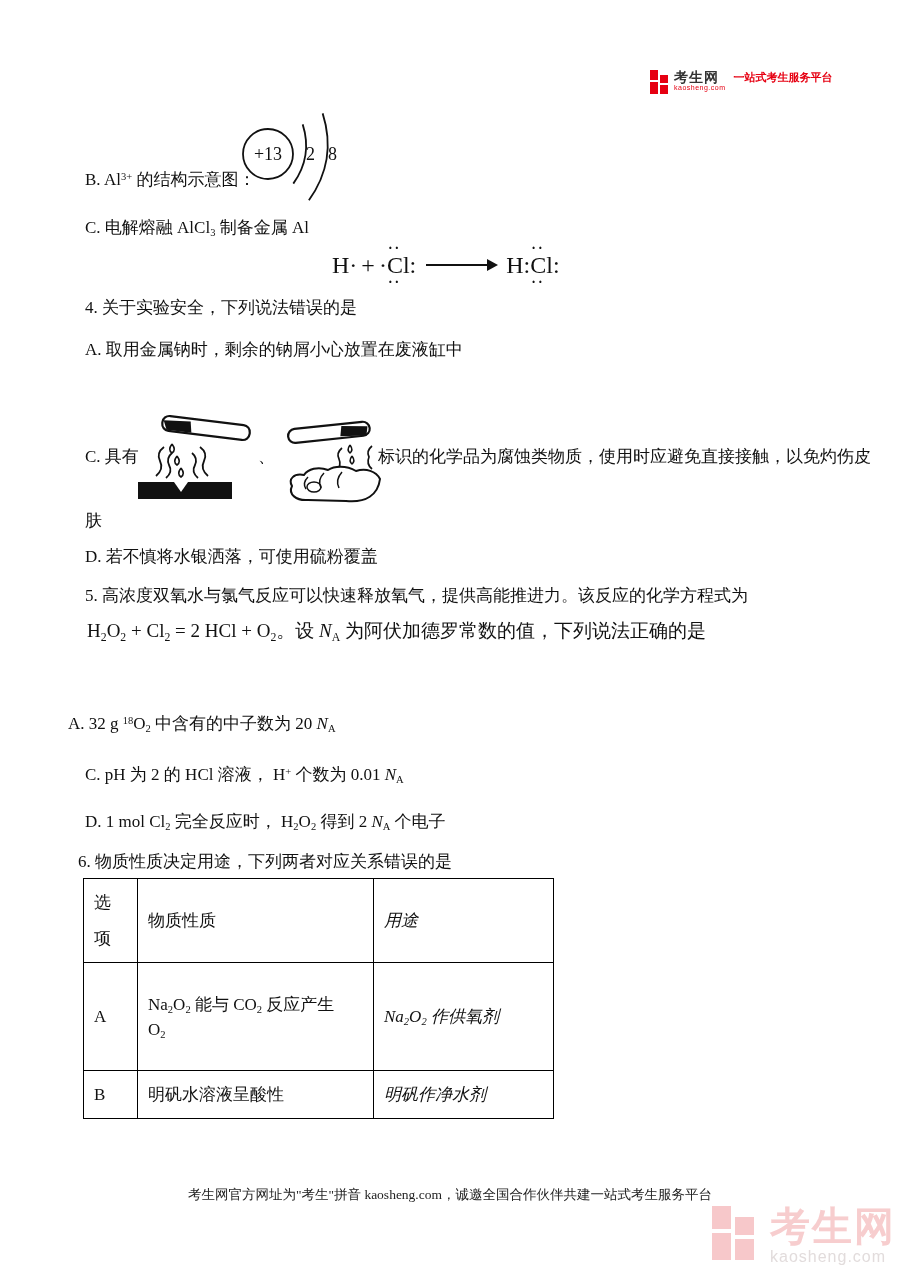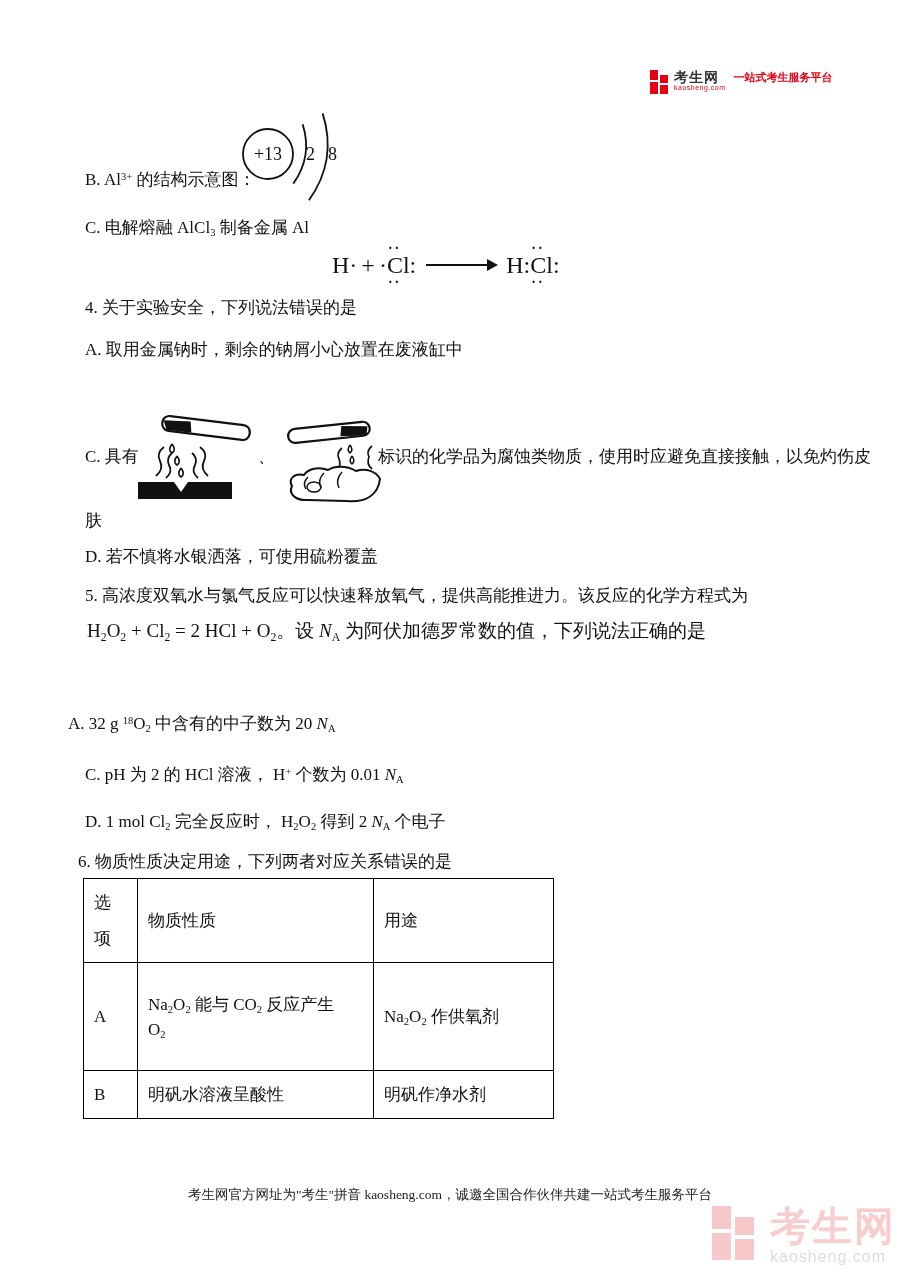--- a/index.html
+++ b/index.html
@@ -32,21 +32,21 @@
   .dtop{top:-4px;}
   .dbot{bottom:-6px;}
   .arrow{width:70px;height:2px;background:#111;position:relative;margin:0 10px;}
   .arrow:after{content:"";position:absolute;right:-2px;top:-5px;border-left:11px solid #111;
                border-top:6px solid transparent;border-bottom:6px solid transparent;}
   
   table.q6{border-collapse:collapse;font-size:17px;}
   table.q6 td{border:1px solid #000;padding:0 10px;vertical-align:middle;}
   .cell-opt{width:33px;text-align:left;padding-left:11px;}
   .cell-prop{width:215px;}
-  .cell-use{width:159px;}
+  .cell-use{width:159px;font-style:italic;}
   .hdr-two-line div{line-height:36px;}
   
   .footer{width:100%;text-align:center;font-size:13.5px;color:#222;}
   .wm-blocks{position:relative;width:46px;height:56px;}
   .wb{position:absolute;background:#f7c8ca;}
   .wb1{left:0;top:0;width:19px;height:23px;}
   .wb2{left:0;top:27px;width:19px;height:27px;}
   .wb3{left:23px;top:11px;width:19px;height:18px;}
   .wb4{left:23px;top:33px;width:19px;height:21px;}
   .wm-name{font-family:"Liberation Sans","DejaVu Sans",sans-serif;font-weight:bold;

